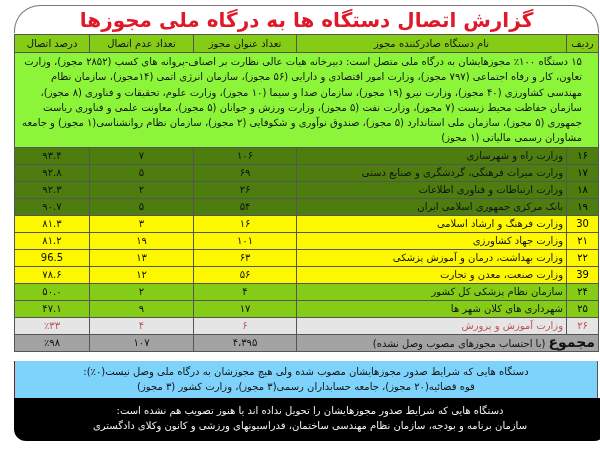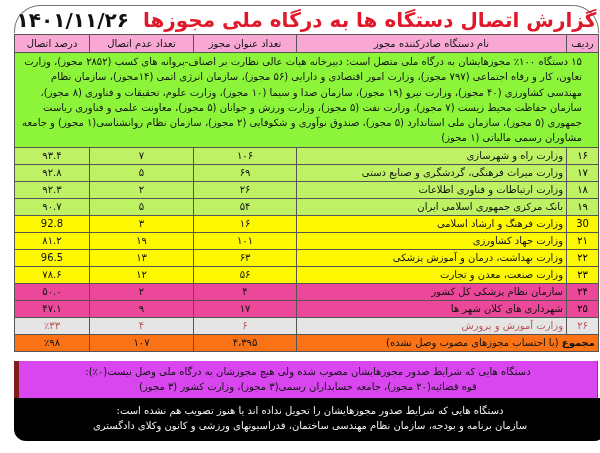--- a/index.html
+++ b/index.html
@@ -8,53 +8,52 @@
   .title-bar {
     position:absolute; left:0; top:0; width:583px; height:27px;
     border-top:1.5px solid #777; border-left:1.5px solid #777; border-right:1.5px solid #777;
     border-radius:26px 26px 0 0; background:#ffffff;
     display:flex; direction:rtl; justify-content:center; align-items:center; gap:14px;
   }
   .title-main { color:#e0182a; font-weight:bold; font-size:20px; }
   .title-date { color:#111; font-weight:bold; font-size:20px; letter-spacing:1px; }
   table { position:absolute; left:0; top:29px; width:584px; border-collapse:collapse; direction:rtl; table-layout:fixed; }
   td, th { border:1px solid #555; padding:0 3px; font-size:10px; height:16px; line-height:15px; overflow:hidden; white-space:nowrap; }
-  th { background:#f9a8d4; font-weight:normal; color:#111; text-align:center; height:17px; }
+  th { background:#84cc16; font-weight:normal; color:#111; text-align:center; height:17px; }
   th.rcol, td.rcol { text-align:center; }
   th.name-h { }
   td.num { text-align:center; color:#111; }
   td.name { text-align:right; color:#111; }
   td.rank { text-align:center; }
   .note-row td { background:#8cf53a; white-space:normal; text-align:right; font-size:10px; line-height:15.3px; padding:1px 16px 1px 2px; color:#111; height:auto; }
-  tr.green td { background:#bef264;margin-left:44px; }
+  tr.green td { background:#4d7c0f;margin-left:44px; }
   tr.yellow td { background:#fdf800; }
-  tr.orange td { background:#ec4899; }
+  tr.orange td { background:#84cc16; }
   tr.red td { background:#e5e5e5; }
   tr.red td { color:#b55; }
-  tr.total td { background:#f97316; }
-  tr.total td.name b { font-weight:bold; font-size:10px; }
+  tr.total td { background:#a3a3a3; }
+  tr.total td.name b { font-weight:bold; font-size:14px; }
   .footer-red {
-    position:absolute; left:0; top:356px; width:584px; height:37px; background:#d946ef;
+    position:absolute; left:0; top:356px; width:584px; height:37px; background:#7dd3fc;
     direction:rtl; text-align:center; color:#111; font-size:10px; line-height:15px; padding-top:3px; box-sizing:border-box;
-    border-left:5px solid #7f1d1d; border-right:1px solid #555;
+    border-left:1px solid #7f1d1d; border-right:1px solid #555;
   }
   .footer-black {
     position:absolute; left:0; top:393px; width:592px; height:43px; background:#000;
     direction:rtl; text-align:center; color:#f2f2f2; font-size:10px; line-height:15px; padding-top:5px; box-sizing:border-box;
     border-radius:0 0 12px 12px;
   }
   .fb-line { display:block; }
 </style>
 </head>
 <body>
 
 <div class="frame">
   <div class="title-bar">
     <span class="title-main">گزارش اتصال دستگاه ها به درگاه ملی مجوزها</span>
-    <span class="title-date">۱۴۰۱/۱۱/۲۶</span>
   </div>
 
   <table>
     <colgroup>
       <col style="width:32px">
       <col style="width:270px">
       <col style="width:103px">
       <col style="width:104px">
       <col style="width:75px">
     </colgroup>
@@ -97,38 +96,38 @@
           <td class="name">بانک مرکزی جمهوری اسلامی ایران</td>
           <td class="num">۵۴</td>
           <td class="num">۵</td>
           <td class="num">۹۰.۷</td>
         </tr>
         <tr class="yellow">
           <td class="rank rcol">30</td>
           <td class="name">وزارت فرهنگ و ارشاد اسلامی</td>
           <td class="num">۱۶</td>
           <td class="num">۳</td>
-          <td class="num">92.8</td>
+          <td class="num">۸۱.۳</td>
         </tr>
         <tr class="yellow">
           <td class="rank rcol">۲۱</td>
           <td class="name">وزارت جهاد کشاورزی</td>
           <td class="num">۱۰۱</td>
           <td class="num">۱۹</td>
           <td class="num">۸۱.۲</td>
         </tr>
         <tr class="yellow">
           <td class="rank rcol">۲۲</td>
           <td class="name">وزارت بهداشت، درمان و آموزش پزشکی</td>
           <td class="num">۶۳</td>
           <td class="num">۱۳</td>
           <td class="num">96.5</td>
         </tr>
         <tr class="yellow">
-          <td class="rank rcol">۲۳</td>
+          <td class="rank rcol">39</td>
           <td class="name">وزارت صنعت، معدن و تجارت</td>
           <td class="num">۵۶</td>
           <td class="num">۱۲</td>
           <td class="num">۷۸.۶</td>
         </tr>
         <tr class="orange">
           <td class="rank rcol">۲۴</td>
           <td class="name">سازمان نظام پزشکی کل کشور</td>
           <td class="num">۴</td>
           <td class="num">۲</td>

